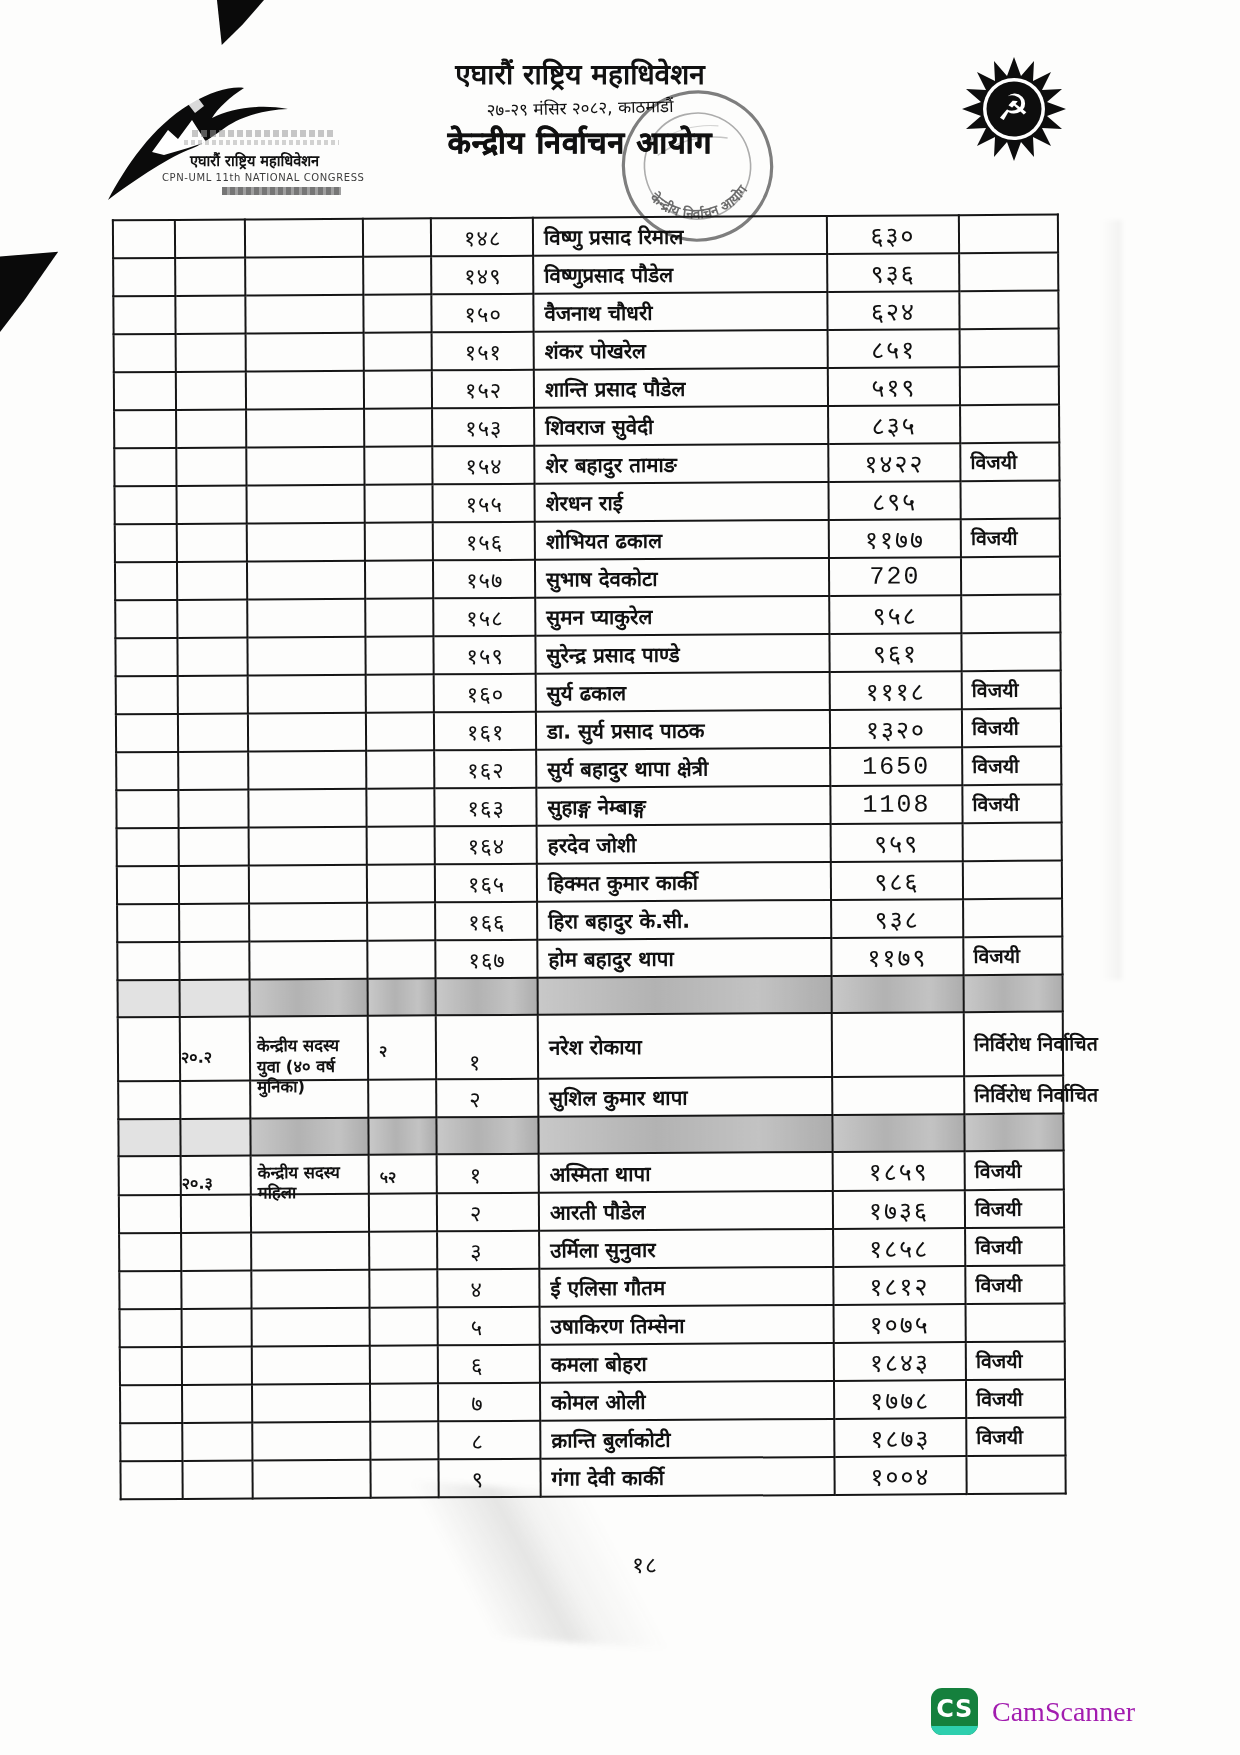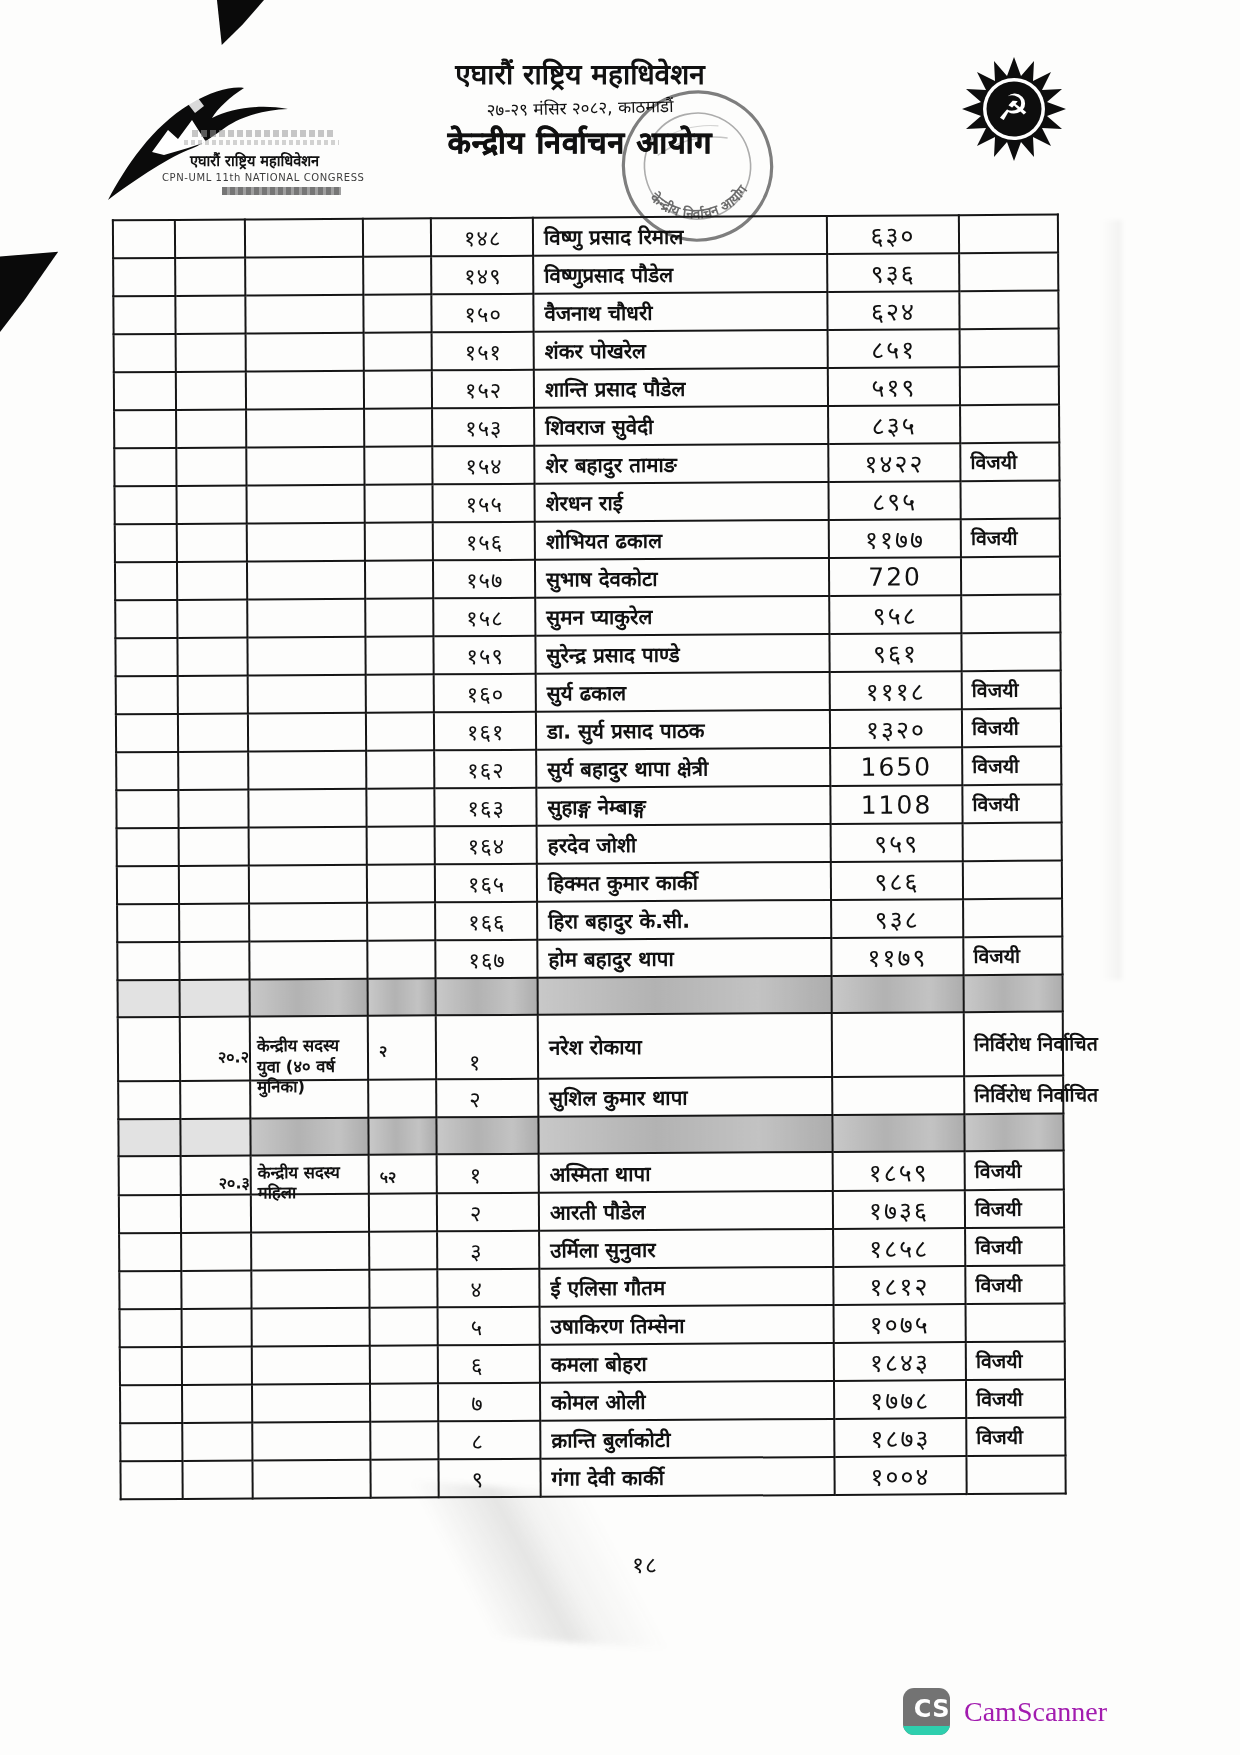--- a/index.html
+++ b/index.html
@@ -59,38 +59,38 @@
     border-collapse:collapse; table-layout:fixed;
     transform:rotate(-0.35deg); transform-origin:40% 40%; }
   table.results td { border:2.4px solid #161616; vertical-align:middle; overflow:visible; }
   tr.data-row { height:38px; }
   tr.tall-row { height:64px; }
   tr.sep-row  { height:37px; }
   tr.sep-row td { background:#bcbcbc;
     background-image:linear-gradient(90deg, rgba(255,255,255,.18), rgba(0,0,0,.05) 40%, rgba(255,255,255,.1) 75%, rgba(0,0,0,.08)); }
   tr.sep-row td.c0, tr.sep-row td.c1 { background:#e2e2e2; }
 
-  td.c-secid  { font-size:16px; text-align:right; vertical-align:top; padding-top:15px; font-weight:bold; }
+  td.c-secid  { font-size:16px; text-align:left; vertical-align:top; padding-top:15px; font-weight:bold; }
   td.c-secname{ font-size:16.5px; font-weight:bold; vertical-align:top; padding:4px 2px 0 6px; line-height:1.25; }
   td.c-secname .ovf { height:28px; overflow:visible; }
   td.c-quota  { font-size:16px; vertical-align:top; padding:5px 0 0 10px; font-weight:bold; }
   td.c-sn     { font-size:22px; padding-left:32px; letter-spacing:1px; }
   td.c-sn.bottom { vertical-align:bottom; padding-bottom:2px; }
   td.c-name   { font-size:20.5px; font-weight:bold; padding-left:10px; white-space:nowrap; }
-  td.c-votes  { font-size:25px; text-align:center; letter-spacing:2px; }
+  td.c-votes  { font-size:25px; text-align:center; letter-spacing:2px;font-family:Liberation Mono, monospace; }
   td.c-result { font-size:19.5px; font-weight:bold; vertical-align:top;
                 padding:3px 0 4px 9px; white-space:nowrap; }
 
   .page-number { position:absolute; left:600px; top:1548px; width:90px; text-align:center;
     font-size:23px; letter-spacing:1px; }
 
   
   .cam { position:absolute; left:903px; top:1688px; display:flex; align-items:center; gap:14px; }
-  .cam-badge { width:47px; height:47px; border-radius:11px; background:#737373;
-    position:relative; overflow:hidden; display:flex; align-items:center; justify-content:flex-end; }
+  .cam-badge { width:47px; height:47px; border-radius:11px; background:#15803d;
+    position:relative; overflow:hidden; display:flex; align-items:center; justify-content:center;margin-left:28px; }
   .cam-badge span { color:#fff; font-weight:bold; font-size:24px; letter-spacing:.5px;
     position:relative; top:-3px; }
   .cam-badge::after { content:""; position:absolute; left:0; right:0; bottom:0; height:9px;
     background:#2ecfae; }
   .cam-name { font-family:"Liberation Serif", serif; font-size:28px; color:#a21caf; }
 </style>
 </head>
 <body>
 
 <div class="page">

